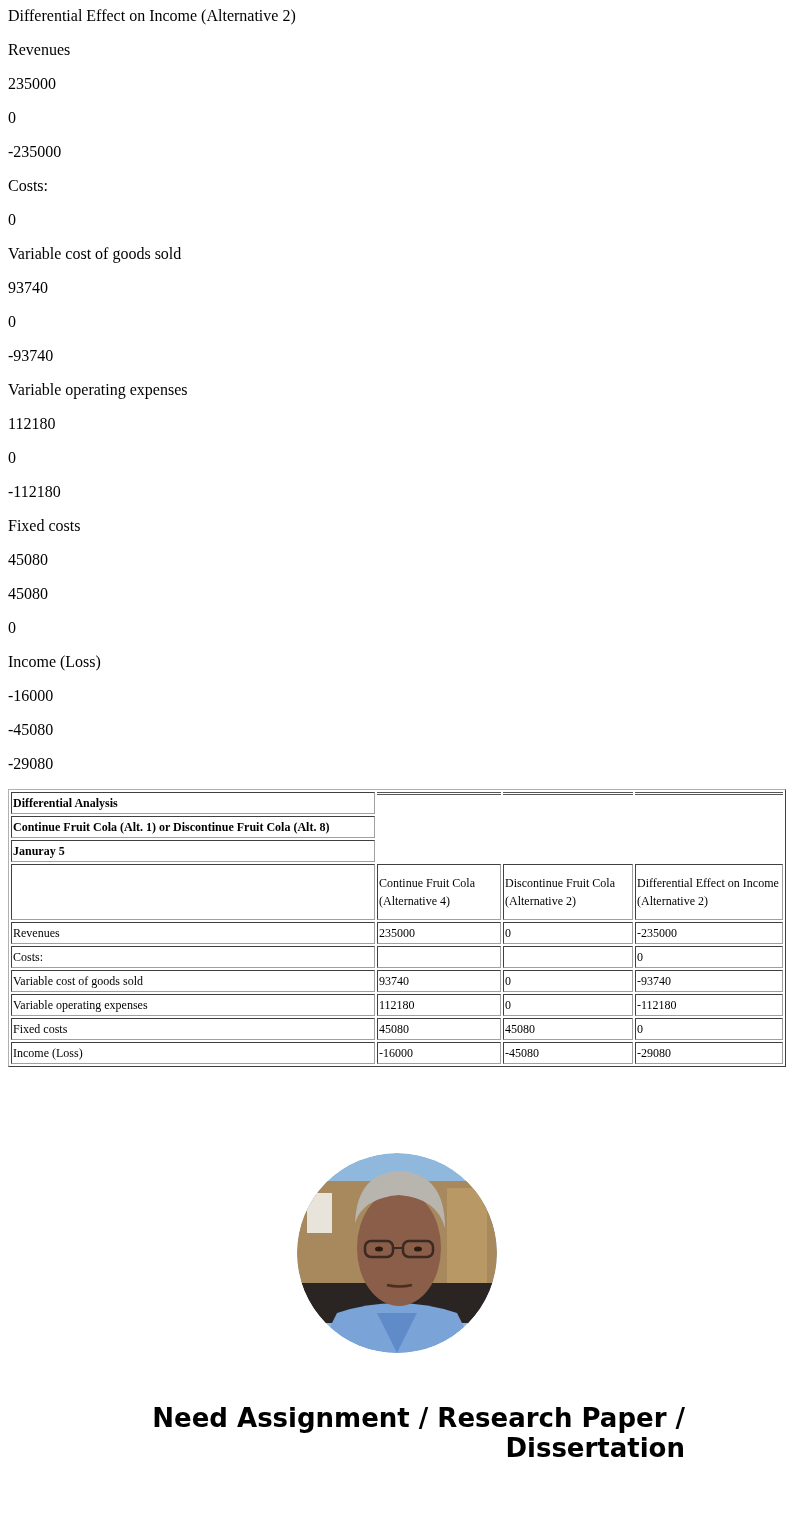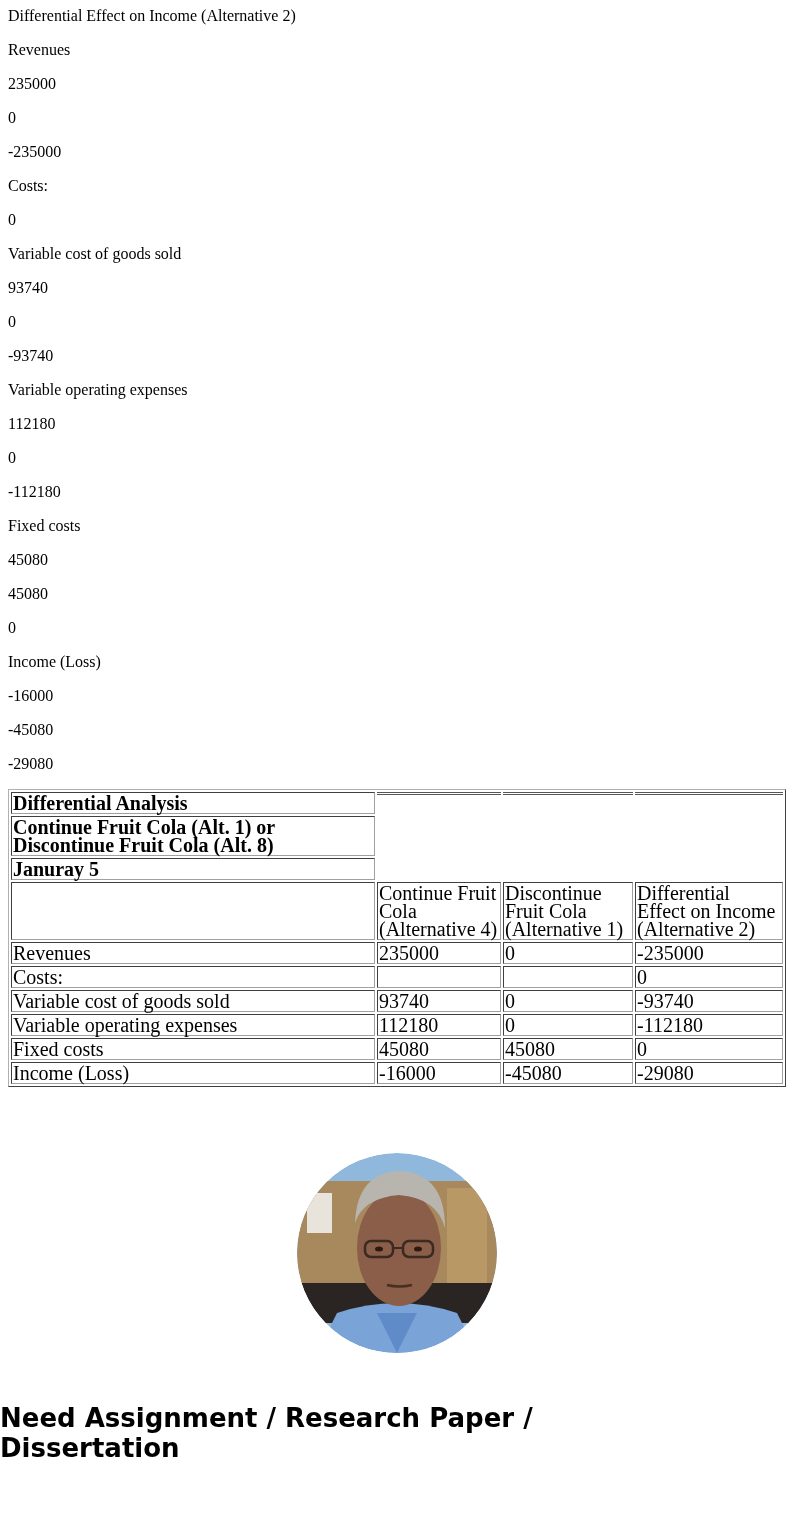--- a/index.html
+++ b/index.html
@@ -19,21 +19,21 @@
   table.analysis {
     border-collapse: separate;
     border-spacing: 2px;
     border: 1px solid #808080;
     border-top-color: #b0b0b0;
     border-left-color: #b0b0b0;
     border-right-color: #404040;
     border-bottom-color: #404040;
     width: 778px;
     margin-top: 16px;
-    font-size: 20px;
+    font-size: 12px;
   }
   table.analysis td {
     border: 1px solid #404040;
     border-right-color: #a0a0a0;
     border-bottom-color: #a0a0a0;
     padding: 1px;
     line-height: 18px;
     vertical-align: middle;
   }
   table.analysis td.empty-top {
@@ -52,21 +52,21 @@
     width: 200px;
     height: 200px;
     border-radius: 50%;
     overflow: hidden;
   }
   .footer {
     position: absolute;
     left: 0;
     top: 1403px;
     width: 685px;
-    text-align: left;
+    text-align: right;
     font-family: "DejaVu Sans", sans-serif;
     font-weight: bold;
     font-size: 26px;
     line-height: 30px;
   }
 </style>
 </head>
 <body>
 
 <div class="content">
@@ -106,21 +106,21 @@
     </tr>
     <tr>
       <td class="bold">Continue Fruit Cola (Alt. 1) or Discontinue Fruit Cola (Alt. 8)</td>
     </tr>
     <tr>
       <td class="bold">Januray 5</td>
     </tr>
     <tr>
       <td style="height:52px"></td>
       <td>Continue Fruit Cola (Alternative 4)</td>
-      <td>Discontinue Fruit Cola (Alternative 1)</td>
+      <td>Discontinue Fruit Cola (Alternative 2)</td>
       <td>Differential Effect on Income (Alternative 2)</td>
     </tr>
     <tr>
       <td>Revenues</td>
       <td>235000</td>
       <td>0</td>
       <td>-235000</td>
     </tr>
     <tr>
       <td>Costs:</td>

